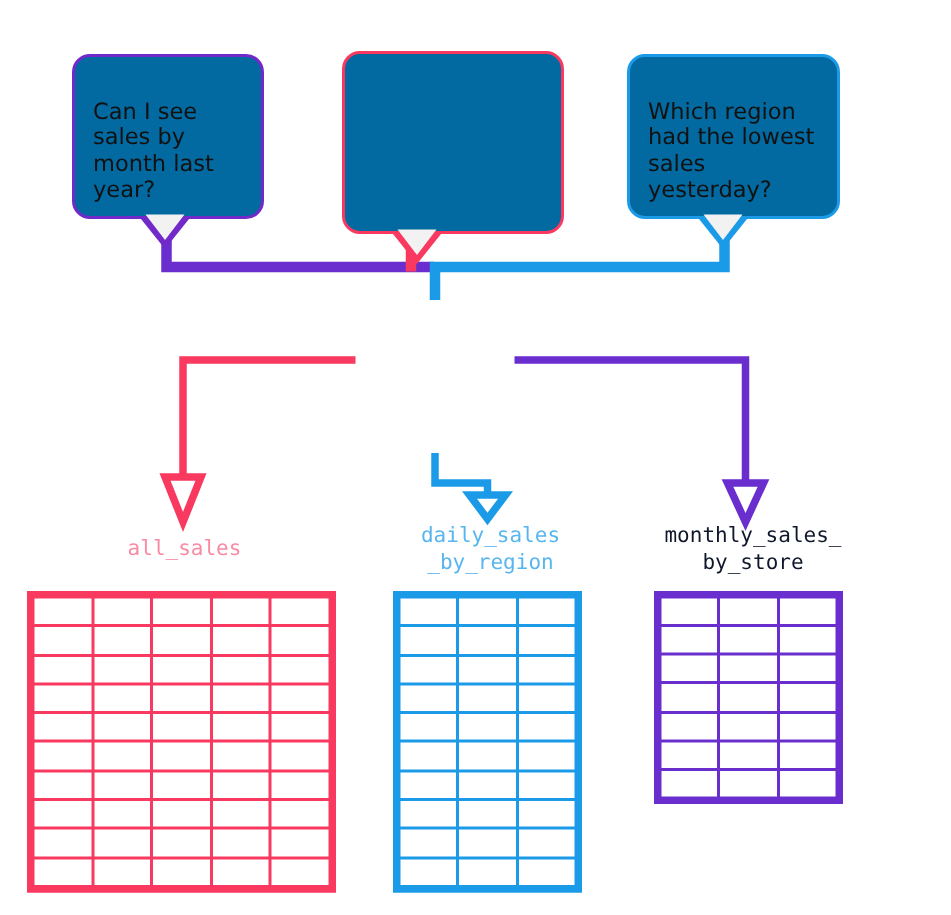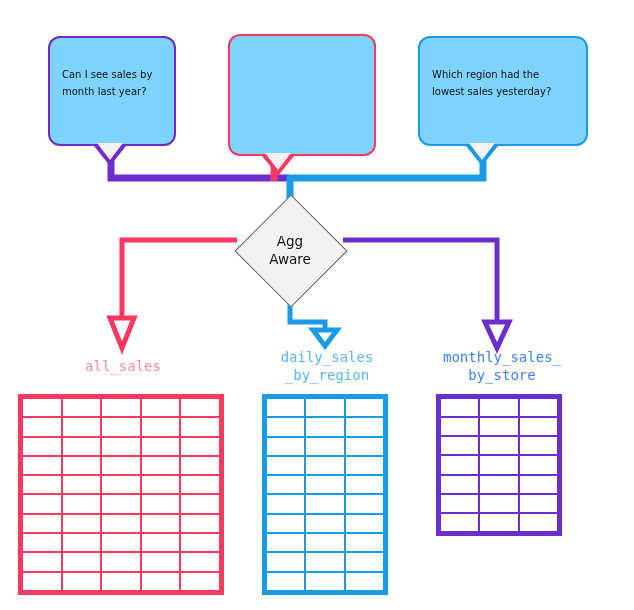--- a/index.html
+++ b/index.html
@@ -25,26 +25,26 @@
     top: 0;
     width: 634px;
     height: 610px;
     pointer-events: none;
   }
 
   
   .bubble {
     position: absolute;
     box-sizing: border-box;
-    background: #7dd3fc;
+    background: #0369a1;
     border-radius: 12px;
     border-style: solid;
     border-width: 2px;
     padding: 10px 12px 8px 12px;
-    font-size: 10px;
+    font-size: 15px;
     line-height: 17.5px;
     color: #111111;
     white-space: pre-line;
     z-index: 3;
   }
   .bubble .tail-outer,
   .bubble .tail-inner {
     position: absolute;
     width: 0;
     height: 0;
@@ -63,21 +63,21 @@
     border-top: 17px solid #f2f2f2;
     left: 47px;
     bottom: -16px;
   }
 
   #bubble-1 { left: 48px;  top: 36px;  width: 128px; height: 110px; border-color: #7229c9; }
   #bubble-1 .tail-outer { border-top-color: #7229c9; }
   #bubble-2 { left: 228px; top: 34px;  width: 148px; height: 122px; border-color: #f9395f; }
   #bubble-2 .tail-outer { border-top-color: #f9395f; left: 32px; }
   #bubble-2 .tail-inner { left: 35px; }
-  #bubble-3 { left: 418px; top: 36px;  width: 170px; height: 110px; border-color: #1b9ae8; }
+  #bubble-3 { left: 418px; top: 36px;  width: 142px; height: 110px; border-color: #1b9ae8; }
   #bubble-3 .tail-outer { border-top-color: #1b9ae8; left: 46px; }
   #bubble-3 .tail-inner { left: 49px; }
 
   
   #diamond {
     position: absolute;
     left: 237px;
     top: 197px;
     width: 106px;
     height: 106px;
@@ -197,30 +197,25 @@
     <span class="tail-outer" style="border-top-color: rgb(249, 57, 95);"></span>
     <span class="tail-inner"></span>
   </div>
 
   <div class="bubble" id="bubble-3" style="border-color: rgb(27, 154, 232);">
     <span>Which region had the lowest sales yesterday?</span>
     <span class="tail-outer" style="border-top-color: rgb(27, 154, 232);"></span>
     <span class="tail-inner"></span>
   </div>
 
-  <div id="diamond">
-    <div class="shape"></div>
-    <div class="diamond-label">Agg
-Aware</div>
-  </div>
 
   <div class="tbl-caption" id="caption-1" style="color: rgb(87, 182, 239);">daily_sales
 _by_region</div>
   <div class="tbl-caption" id="caption-0" style="color: rgb(249, 138, 163);">all_sales</div>
-  <div class="tbl-caption" id="caption-2" style="color: #3b82f6;">monthly_sales_
+  <div class="tbl-caption" id="caption-2" style="color: #0f172a;">monthly_sales_
 by_store</div>
 
   <div class="tbl" id="table-0" style="grid-template-columns: repeat(5, 1fr); grid-template-rows: repeat(10, 1fr); background: rgb(249, 57, 95); border-color: rgb(249, 57, 95);">
       <div class="cell"></div>
       <div class="cell"></div>
       <div class="cell"></div>
       <div class="cell"></div>
       <div class="cell"></div>
       <div class="cell"></div>
       <div class="cell"></div>

